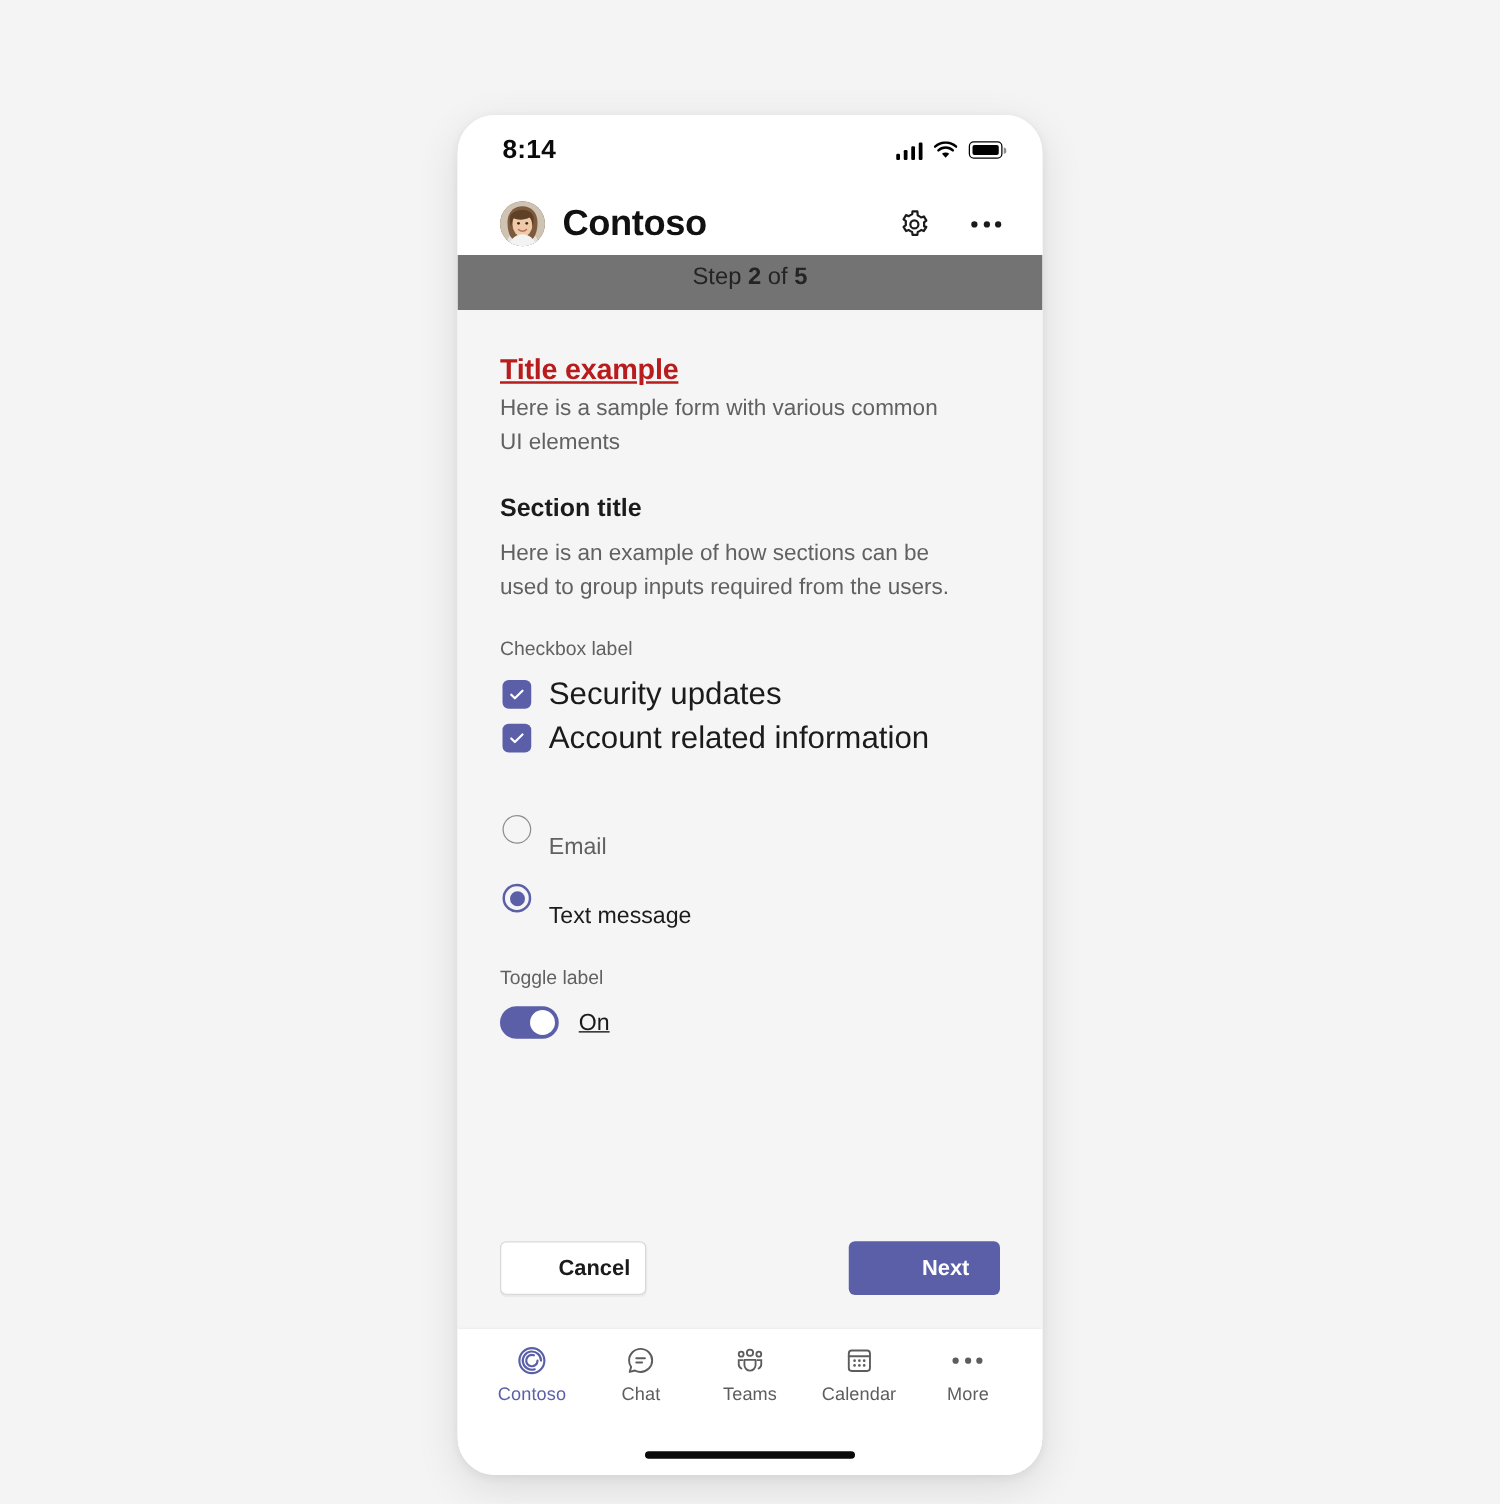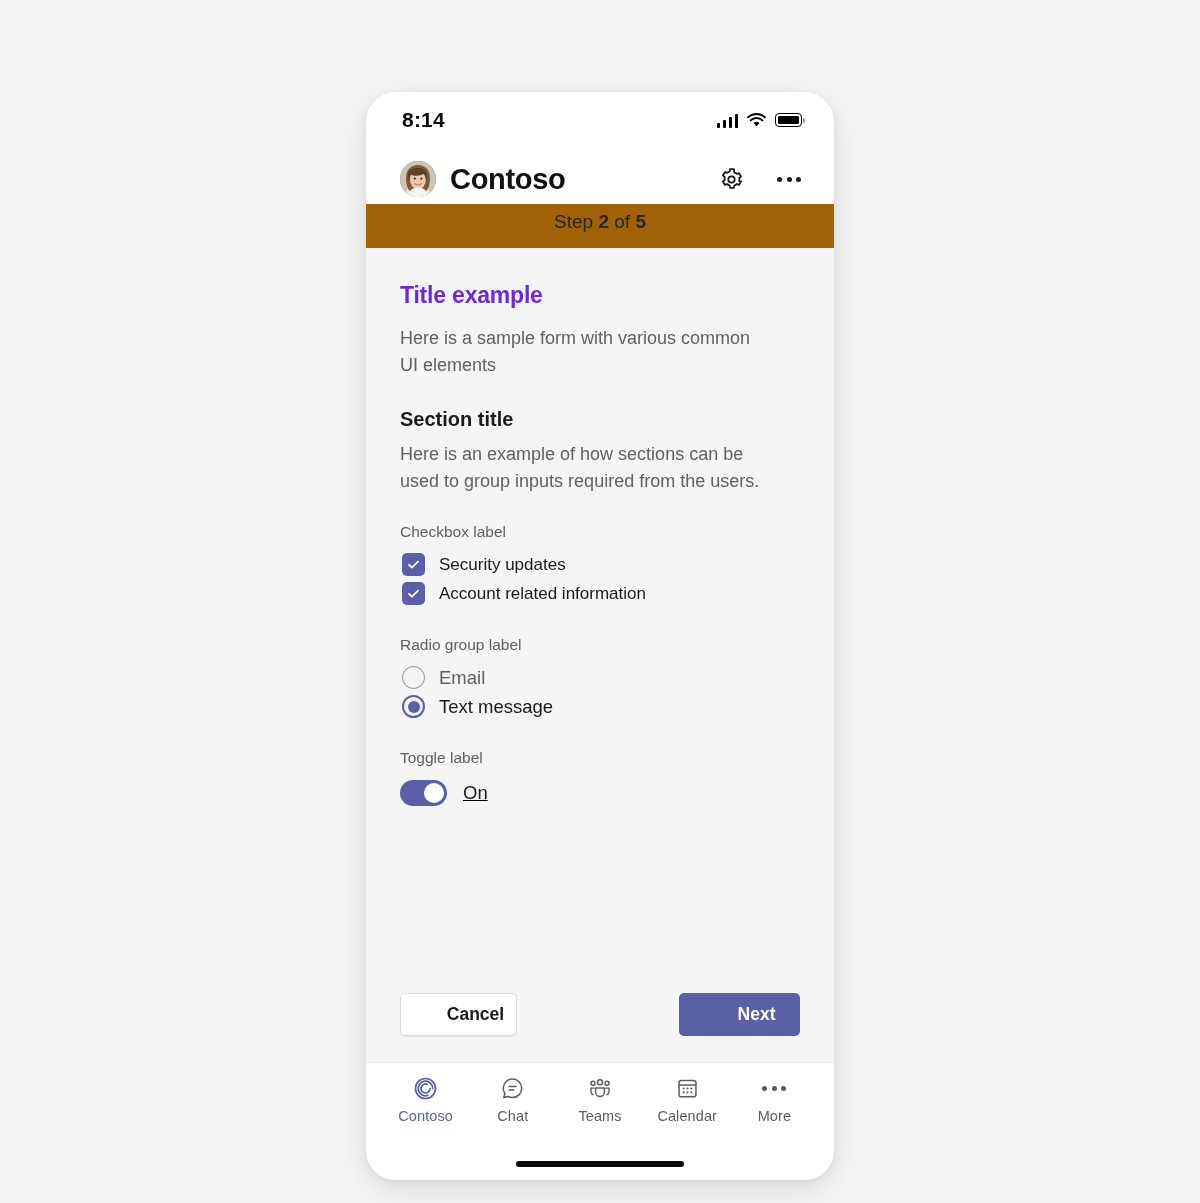--- a/index.html
+++ b/index.html
@@ -68,38 +68,38 @@
   .appbar-actions { margin-left:auto; display:flex; align-items:center; gap:28px; }
   .icon-btn {
     width:30px; height:30px; display:flex; align-items:center; justify-content:center;
     cursor:pointer; background:none; border:none;
   }
   .dots { display:flex; gap:4.5px; align-items:center; }
   .dots span { width:5px; height:5px; border-radius:50%; background:#1b1b1b; display:block; }
 
   
   .steprow {
-    background:#a16207; text-align:center;
+    background:#737373; text-align:center;
     height:44px; flex:0 0 44px;
     display:flex; align-items:center; justify-content:center;
     padding-bottom:8px;
   }
   .steptext { font-size:19px; color:#242424; }
   .steptext b { font-weight:700; }
 
   
   .body {
     flex:1 1 auto; background:#F5F5F5;
     padding:34px 34px 0 34px;
     display:flex; flex-direction:column;
     min-height:0;
   }
   .h-title {
-    font-size:23px; font-weight:700; color:#6d28d9;
-    letter-spacing:-.2px; margin-bottom:16px;
+    font-size:23px; font-weight:700; color:#b91c1c;
+    letter-spacing:-.2px; margin-bottom:4px;text-decoration:underline;
   }
   .p-desc {
     font-size:18px; color:#616161; line-height:1.52;
     max-width:372px;
   }
   .sec-title {
     font-size:20px; font-weight:700; color:#1b1b1b;
     margin-top:28px; margin-bottom:10px;
   }
   .group { margin-top:28px; }
@@ -109,33 +109,33 @@
   .cb-row, .rd-row {
     display:flex; align-items:center; gap:14px;
     padding:3px 0 3px 2px; cursor:pointer;
   }
   .cbox {
     width:23px; height:23px; border-radius:5px; flex:0 0 23px;
     display:flex; align-items:center; justify-content:center;
   }
   .cbox.on { background:#5B5FA8; }
   .cbox svg { display:block; }
-  .cb-label { font-size:17px; color:#1b1b1b; }
+  .cb-label { font-size:25px; color:#1b1b1b; }
 
   
   .radio {
     width:23px; height:23px; border-radius:50%; flex:0 0 23px;
     border:1.8px solid #8d8d8d; background:#F5F5F5;
     display:flex; align-items:center; justify-content:center;
   }
   .radio.on { border-color:#5B5FA8; border-width:2px; }
   .radio.on::after {
     content:""; width:12px; height:12px; border-radius:50%; background:#5B5FA8;
   }
-  .rd-label { font-size:18.5px; color:#1b1b1b; }
+  .rd-label { font-size:18.5px; color:#1b1b1b;margin-top:27px; }
   .rd-label.muted { color:#616161; }
 
   
   .tg-row { display:flex; align-items:center; gap:16px; padding-top:4px;text-decoration:underline; }
   .switch {
     width:47px; height:26px; border-radius:13px; background:#5B5FA8;
     position:relative; cursor:pointer; flex:0 0 47px;
   }
   .switch .knob {
     position:absolute; top:3px; right:3px;
@@ -284,21 +284,20 @@
           <span class="cbox on">
             <svg viewBox="0 0 16 16" width="15" height="15">
               <path d="M3.2 8.3 6.3 11.3 12.8 4.9" stroke="#fff" stroke-width="1.9" fill="none" stroke-linecap="round" stroke-linejoin="round"></path>
             </svg>
           </span>
           <span class="cb-label">Account related information</span>
         </div>
       </div>
 
       <div class="group">
-        <div class="group-label">Radio group label</div>
 
         <div class="rd-row">
           <span class="radio"></span>
           <span class="rd-label muted">Email</span>
         </div>
 
         <div class="rd-row">
           <span class="radio on"></span>
           <span class="rd-label">Text message</span>
         </div>

